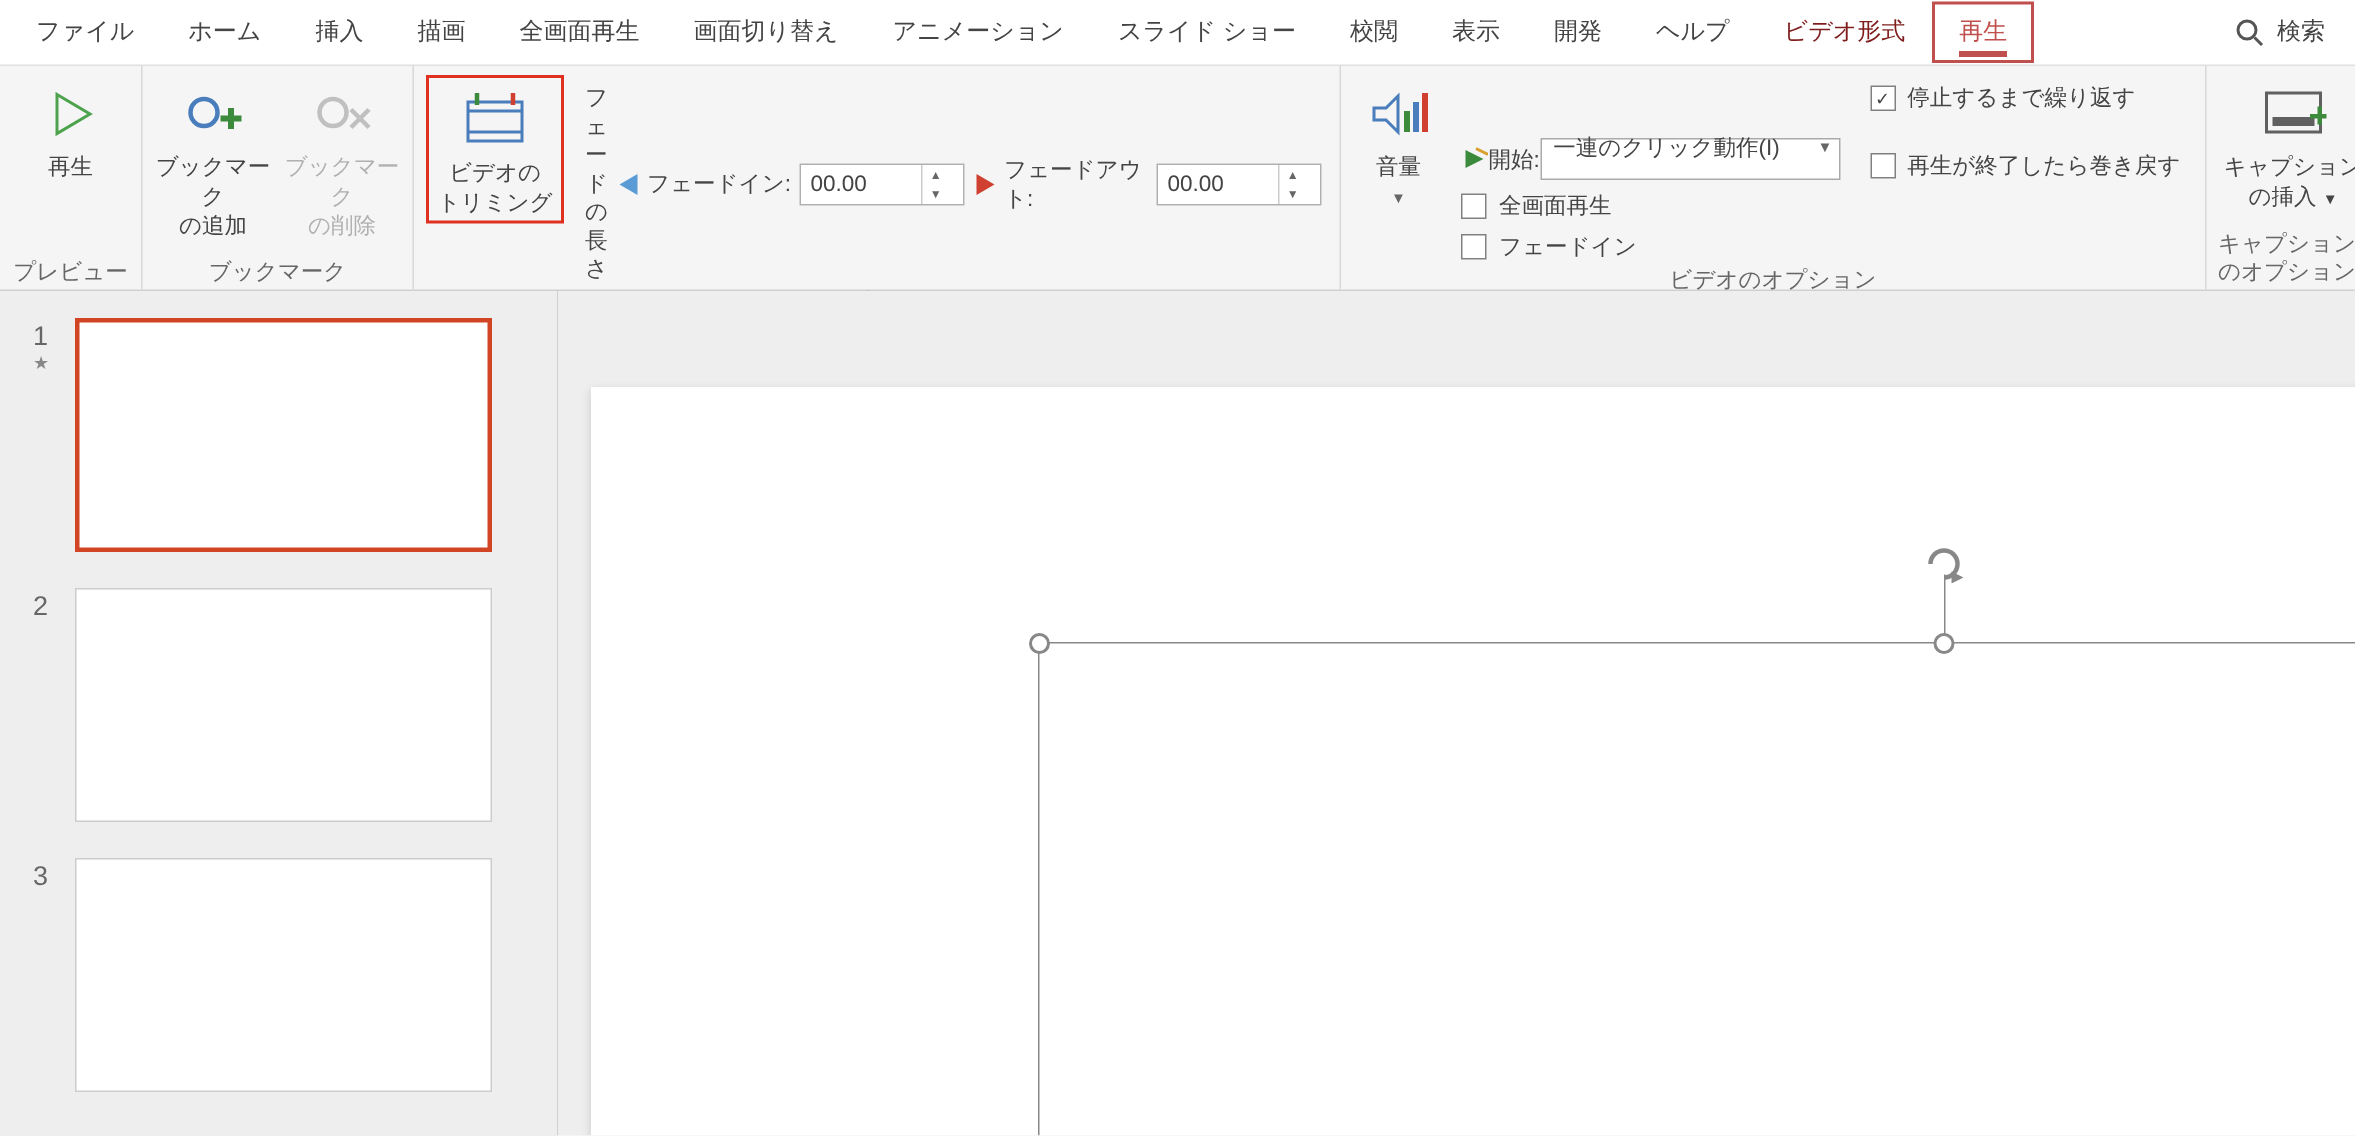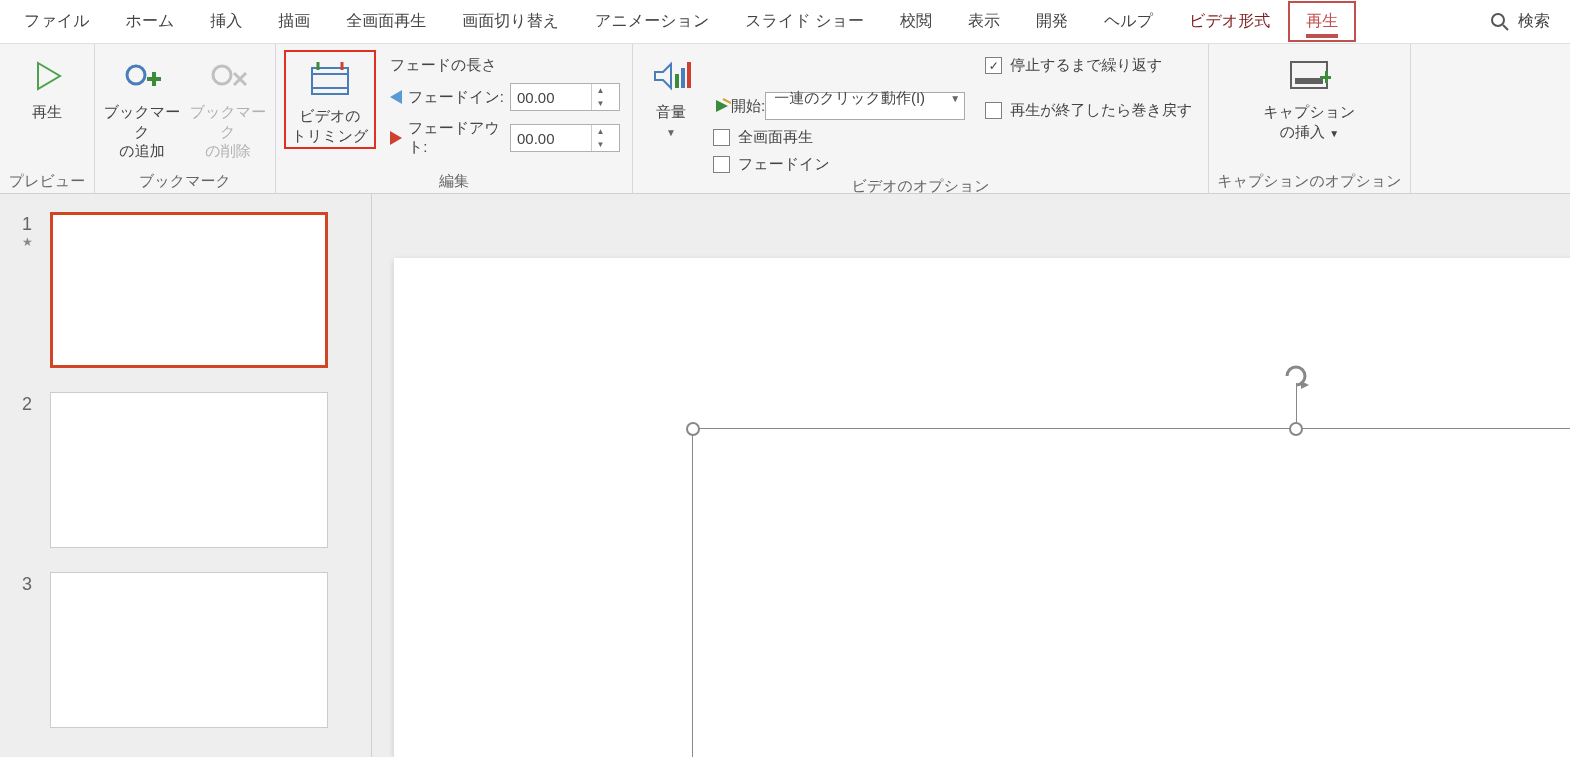--- a/index.html
+++ b/index.html
@@ -104,21 +104,21 @@
       align-items: center;
       justify-content: center;
       margin-bottom: 6px;
     }
     .highlight-red {
       border: 2px solid #e03020;
       padding: 2px;
     }
     .editing-col {
       display: flex;
-      flex-direction: column;
+      flex-direction: row;
       padding: 6px 4px 0 6px;
       gap: 8px;
       font-size: 15px;
       color: #444;
     }
     .fade-row {
       display: flex;
       align-items: center;
       gap: 6px;
     }

